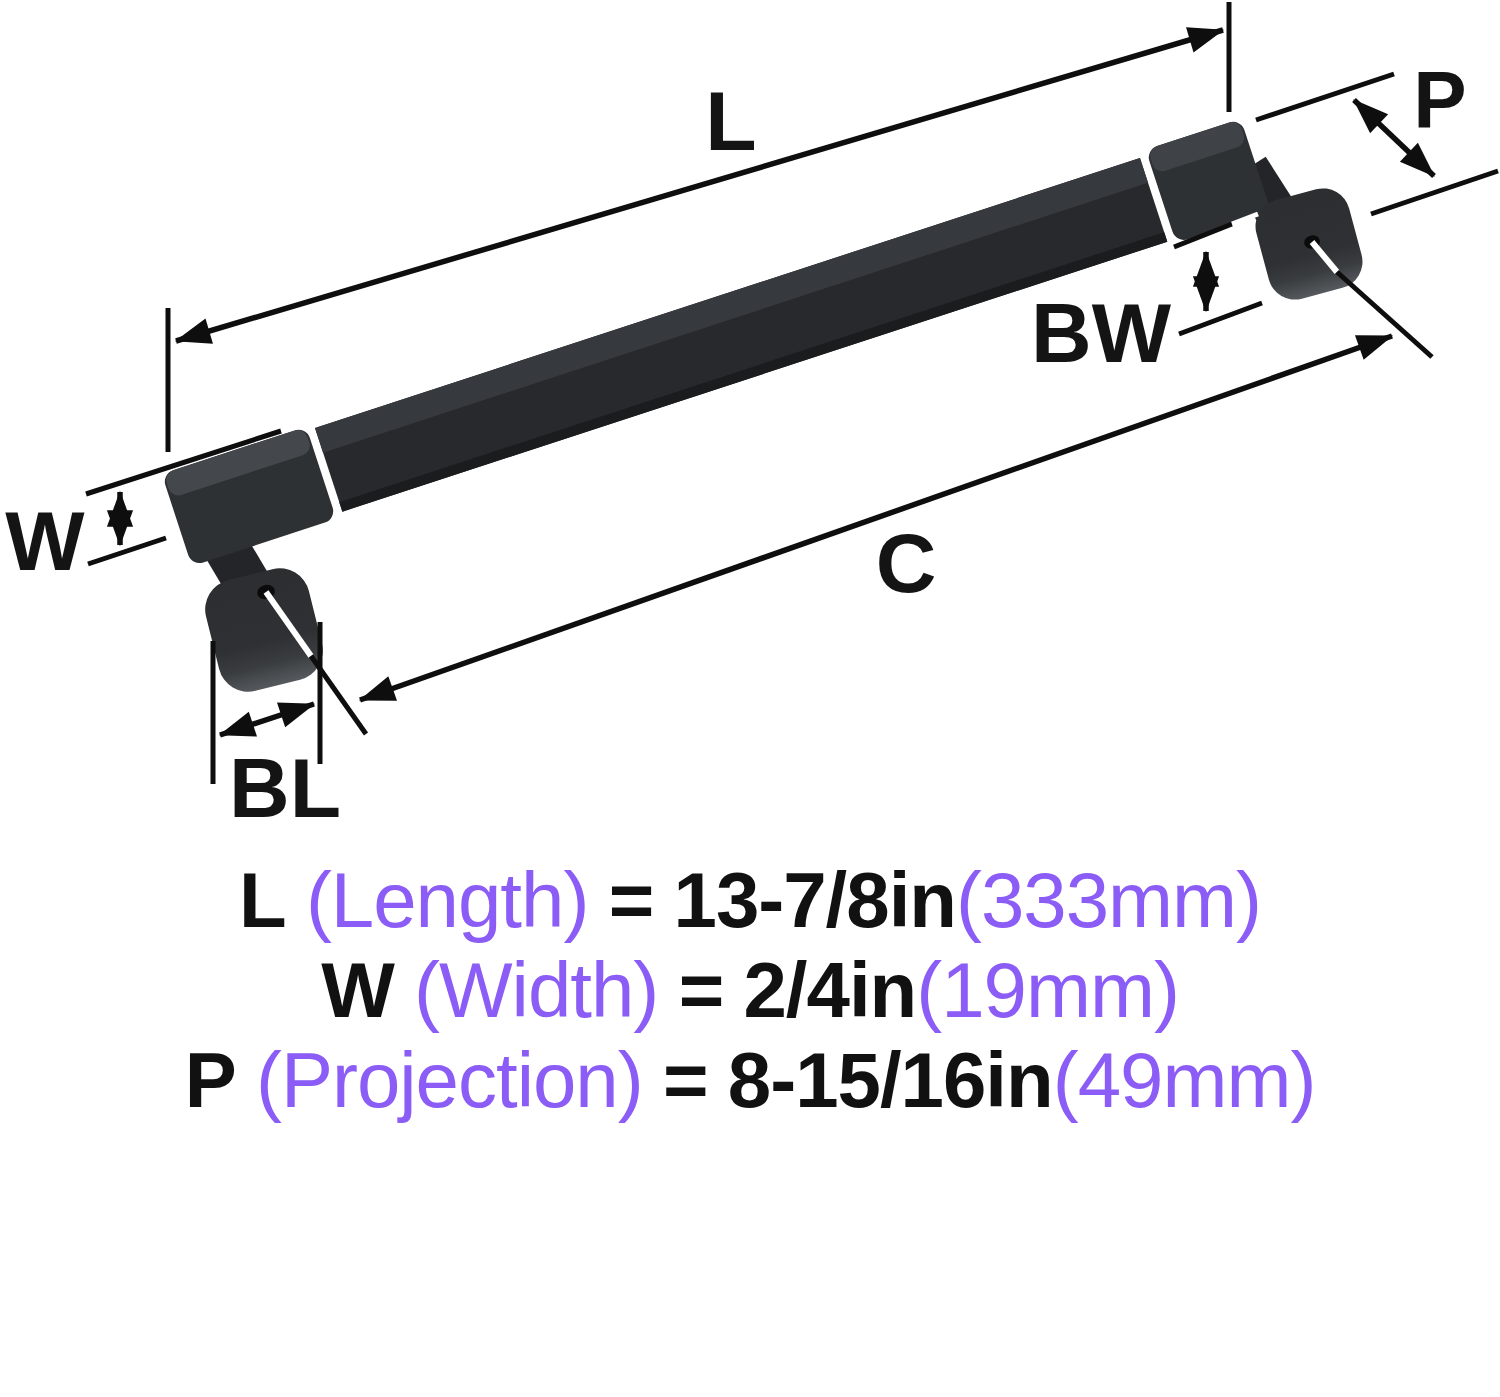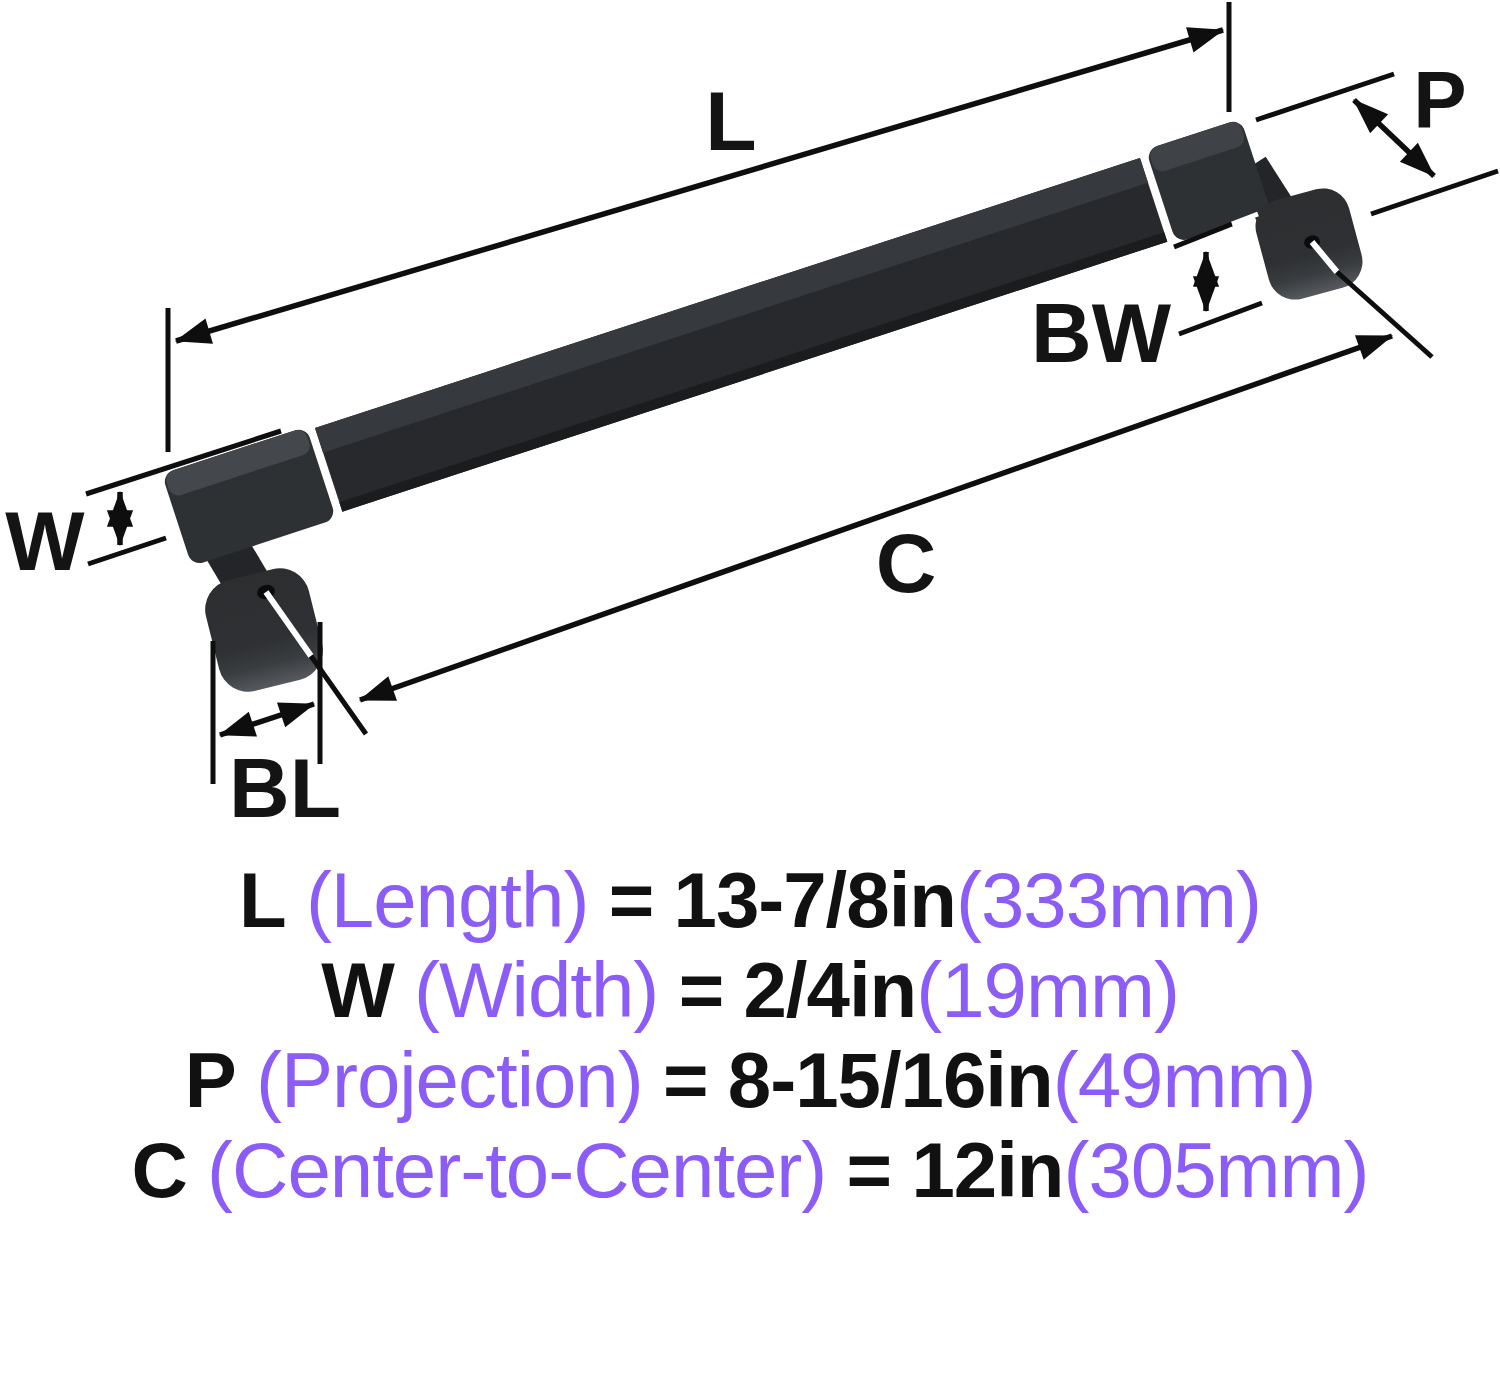--- a/index.html
+++ b/index.html
@@ -130,18 +130,15 @@
   <div class="legend">
     <div class="legend-row">
       <span class="b">L</span><span class="gap"></span><span class="l">(Length)</span><span class="gap"></span><span class="b">=</span><span class="gap"></span><span class="b">13-7/8in</span><span class="l">(333mm)</span>
     </div>
     <div class="legend-row">
       <span class="b">W</span><span class="gap"></span><span class="l">(Width)</span><span class="gap"></span><span class="b">=</span><span class="gap"></span><span class="b">2/4in</span><span class="l">(19mm)</span>
     </div>
     <div class="legend-row">
       <span class="b">P</span><span class="gap"></span><span class="l">(Projection)</span><span class="gap"></span><span class="b">=</span><span class="gap"></span><span class="b">8-15/16in</span><span class="l">(49mm)</span>
     </div>
-    <div class="legend-row">
-      <span class="b">C</span><span class="gap"></span><span class="l">(Center-to-Center)</span><span class="gap"></span><span class="b">=</span><span class="gap"></span><span class="b">12in</span><span class="l">(305mm)</span>
-    </div>
   </div>
 
 </div>
 
 </body></html>

